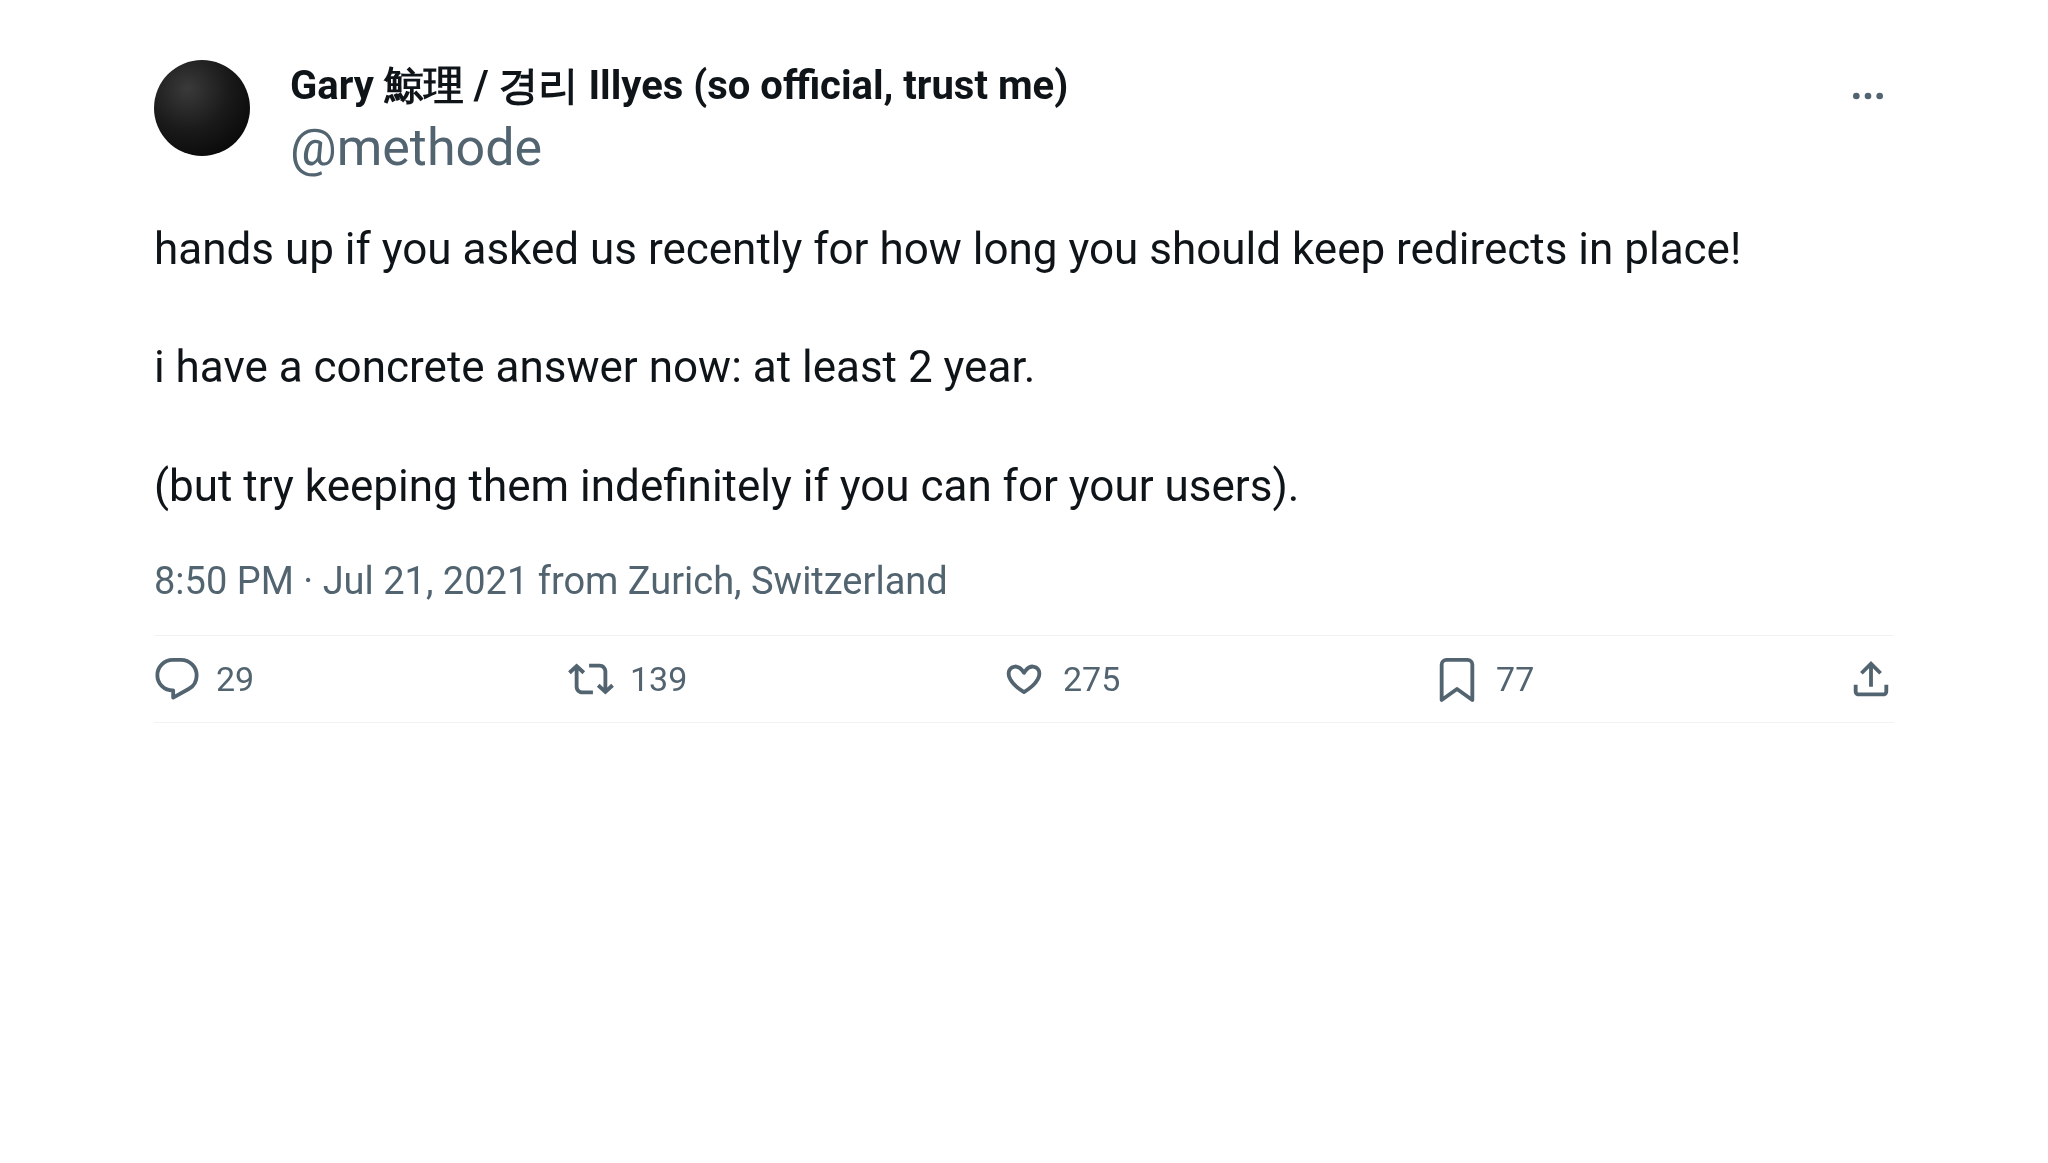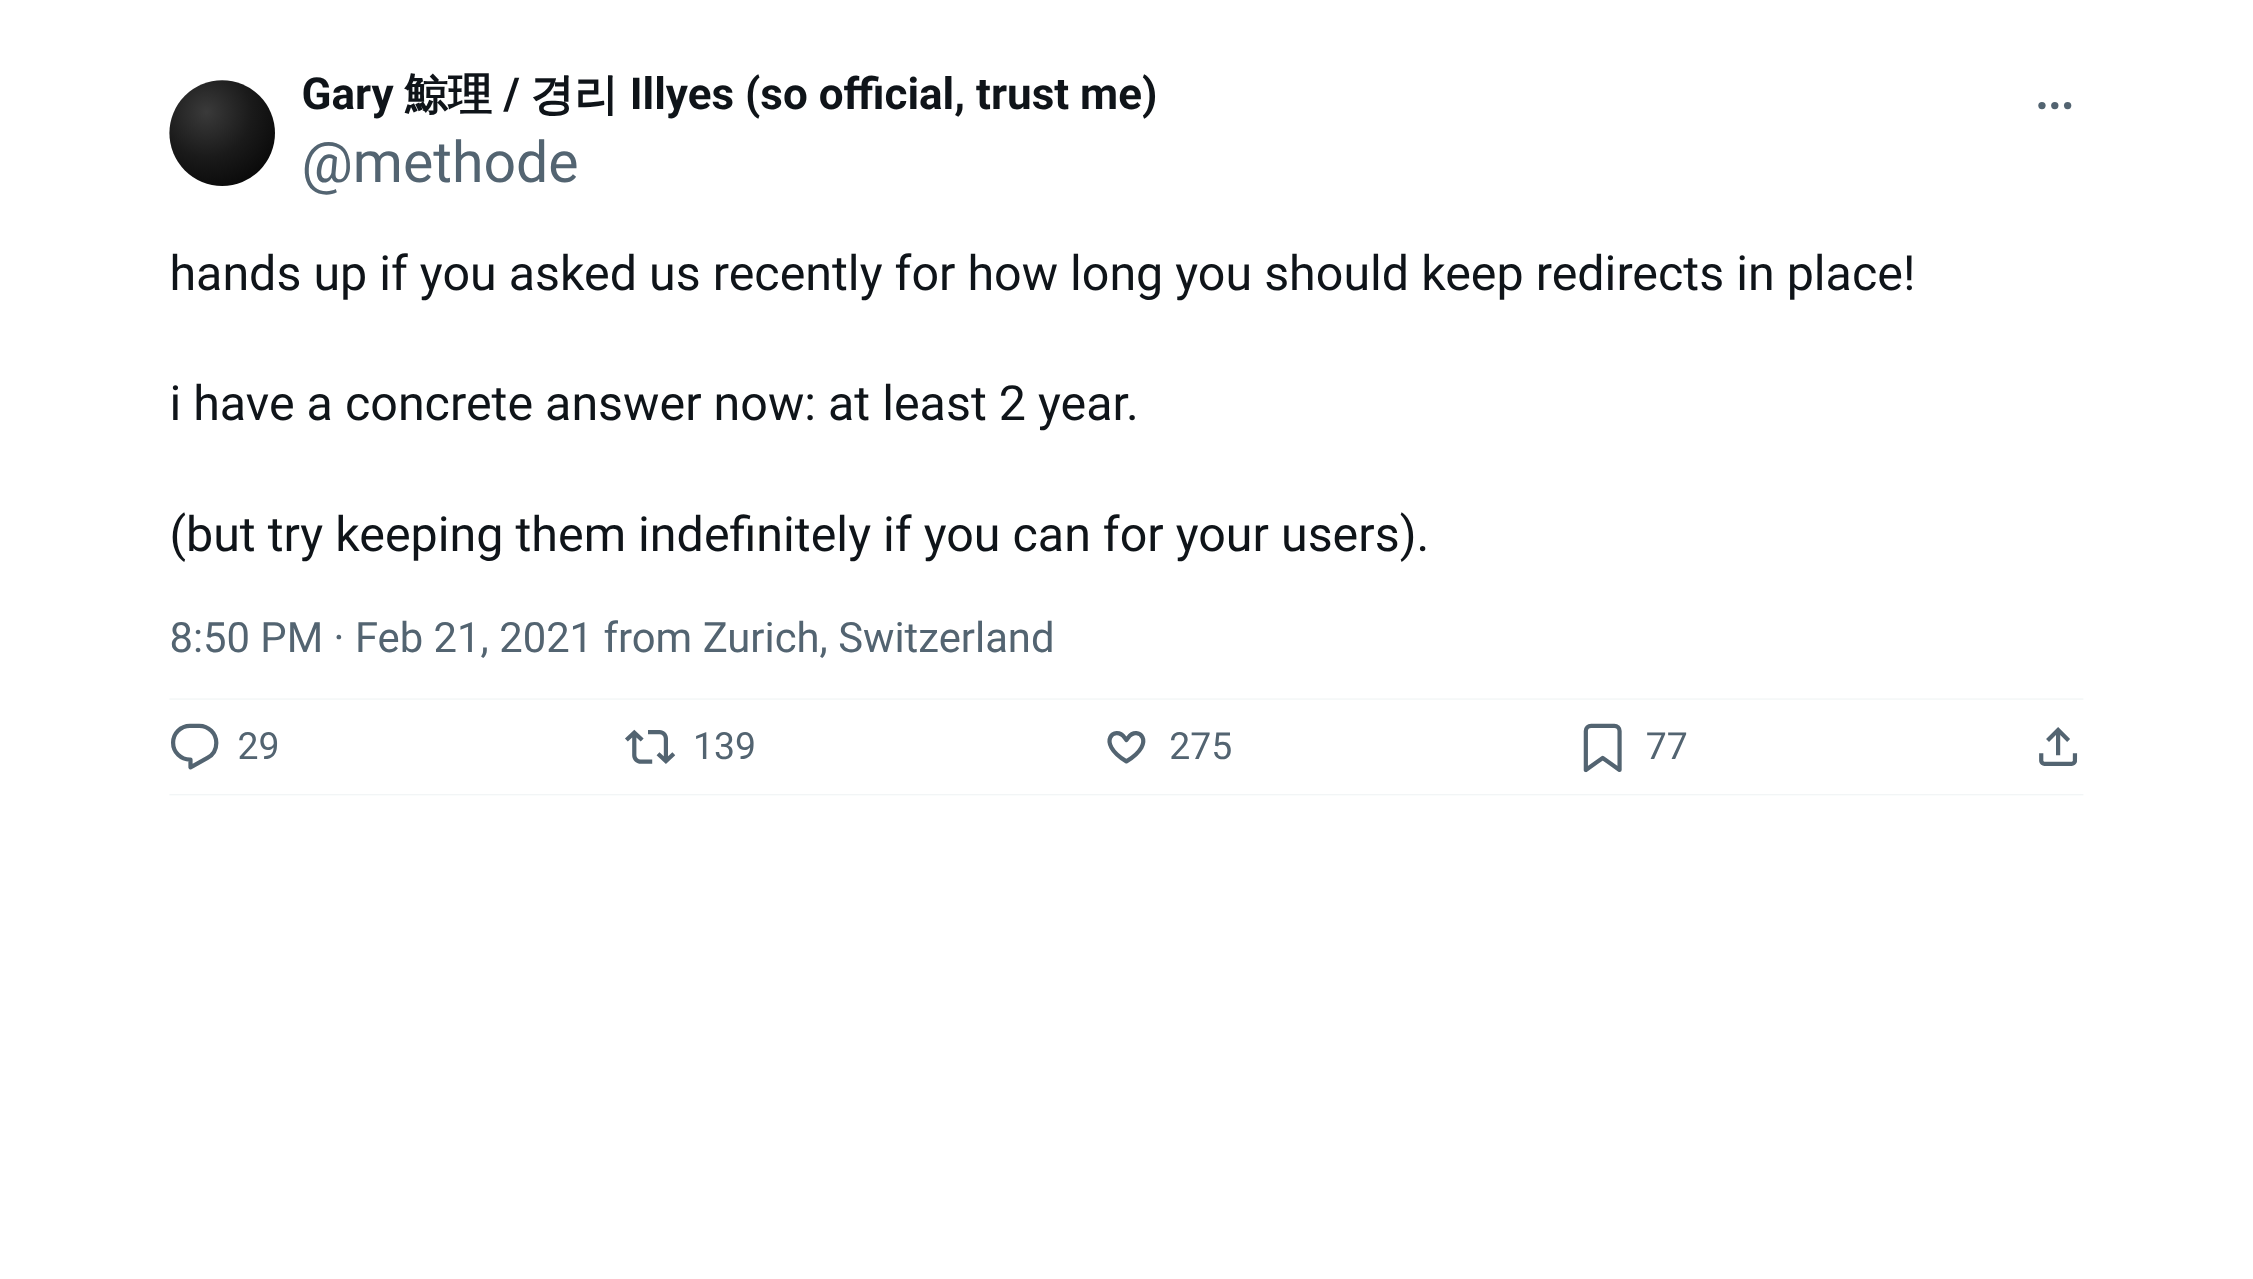--- a/index.html
+++ b/index.html
@@ -24,22 +24,21 @@
       padding: 0 90px;
     }
     .tweet-header {
       display: flex;
       align-items: flex-start;
       justify-content: space-between;
       margin-bottom: 38px;
     }
     .tweet-header-left {
       display: flex;
-      align-items: center;
-      gap: 24px;
+      gap: 40px;
     }
     .avatar {
       width: 96px;
       height: 96px;
       border-radius: 50%;
       background: radial-gradient(circle at 35% 30%, #3a3a3a 0%, #1a1a1a 45%, #000000 100%);
       flex-shrink: 0;
     }
     .user-info {
       display: flex;
@@ -135,21 +134,21 @@
       </svg>
     </div>
   </div>
 
   <div class="tweet-body">hands up if you asked us recently for how long you should keep redirects in place!
 
 i have a concrete answer now: at least 2 year.
 
 (but try keeping them indefinitely if you can for your users).</div>
 
-  <div class="tweet-meta">8:50 PM · Feb 21, 2021 from Zurich, Switzerland</div>
+  <div class="tweet-meta">8:50 PM · Jul 21, 2021 from Zurich, Switzerland</div>
 
   <div class="tweet-actions">
     <div class="action-item">
       <svg viewBox="0 0 24 24">
         <path d="M1.751 10c0-4.42 3.584-8 8.005-8h4.366c4.49 0 8.129 3.64 8.129 8.13 0 2.96-1.607 5.68-4.196 7.11l-8.054 4.46v-3.69h-.067c-4.49.1-8.183-3.51-8.183-8.01z" stroke-linejoin="round"></path>
       </svg>
       <span class="action-count">29</span>
     </div>
     <div class="action-item">
       <svg viewBox="0 0 24 24">

